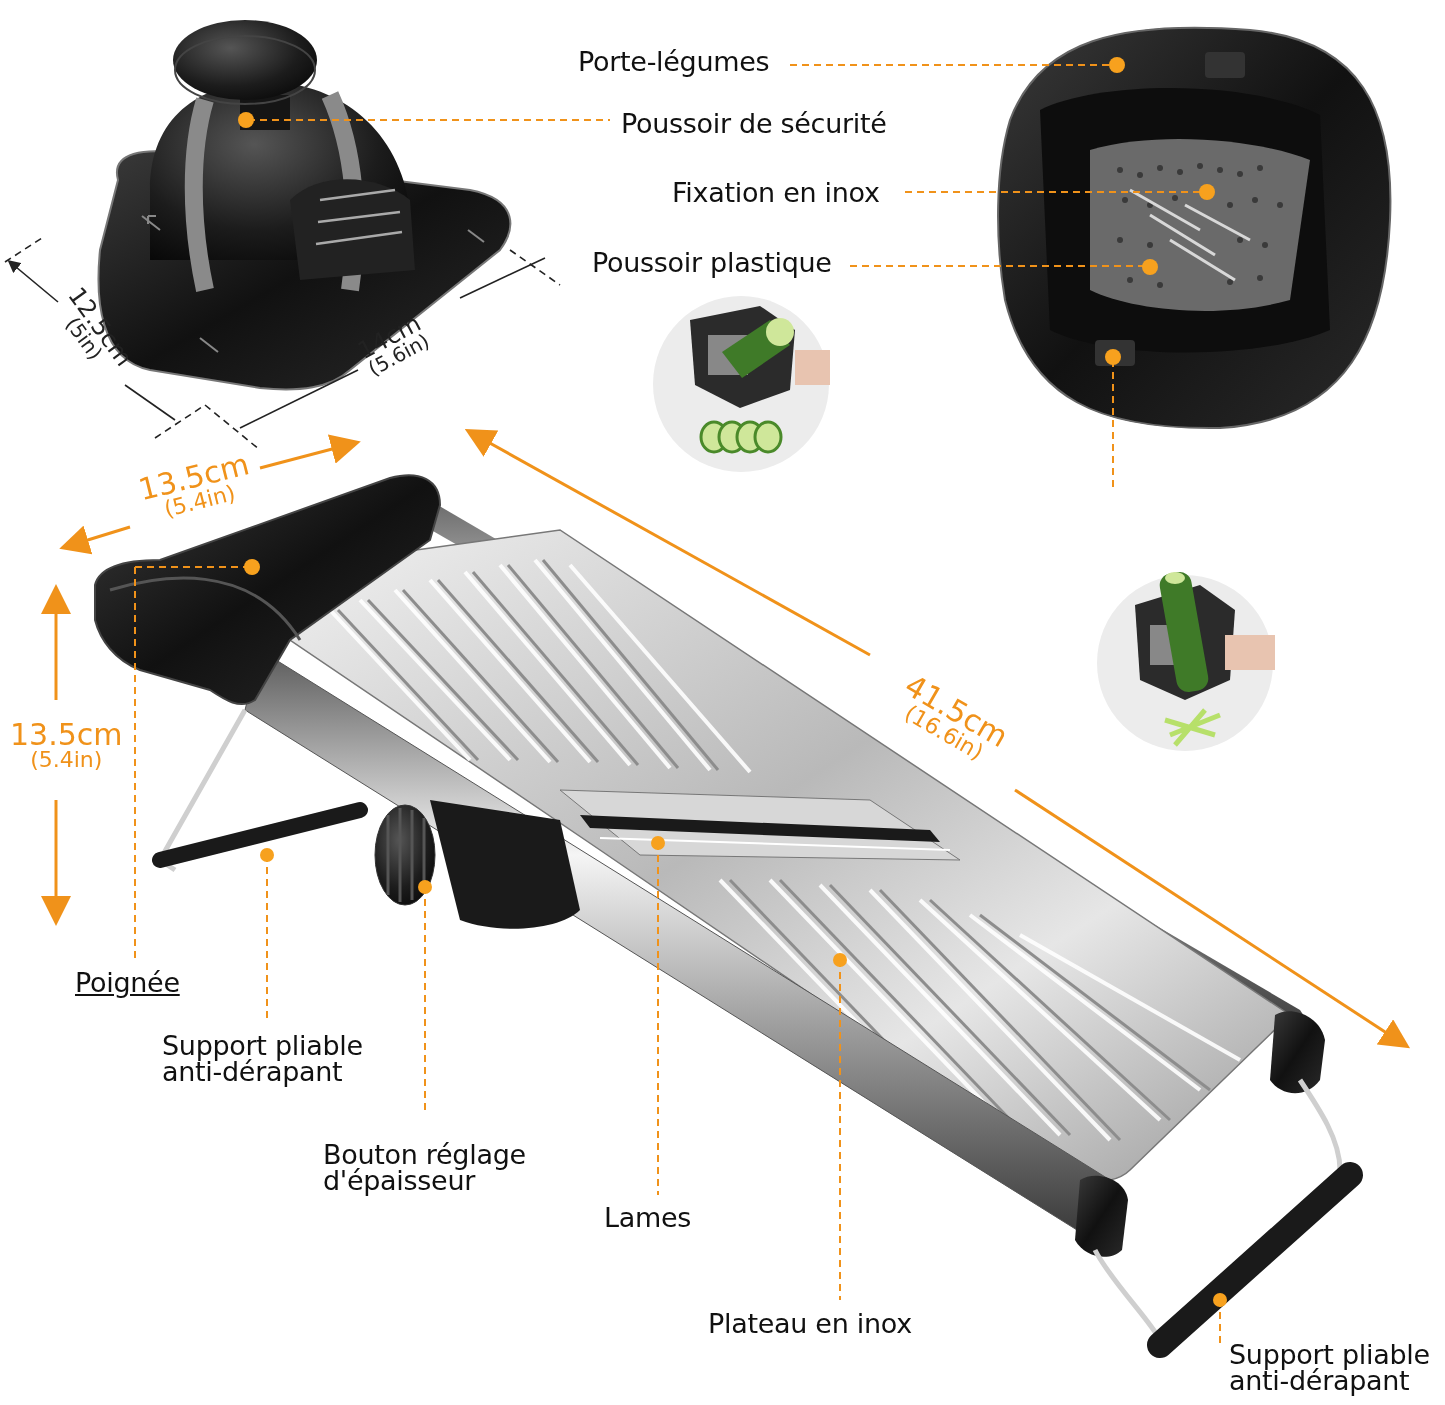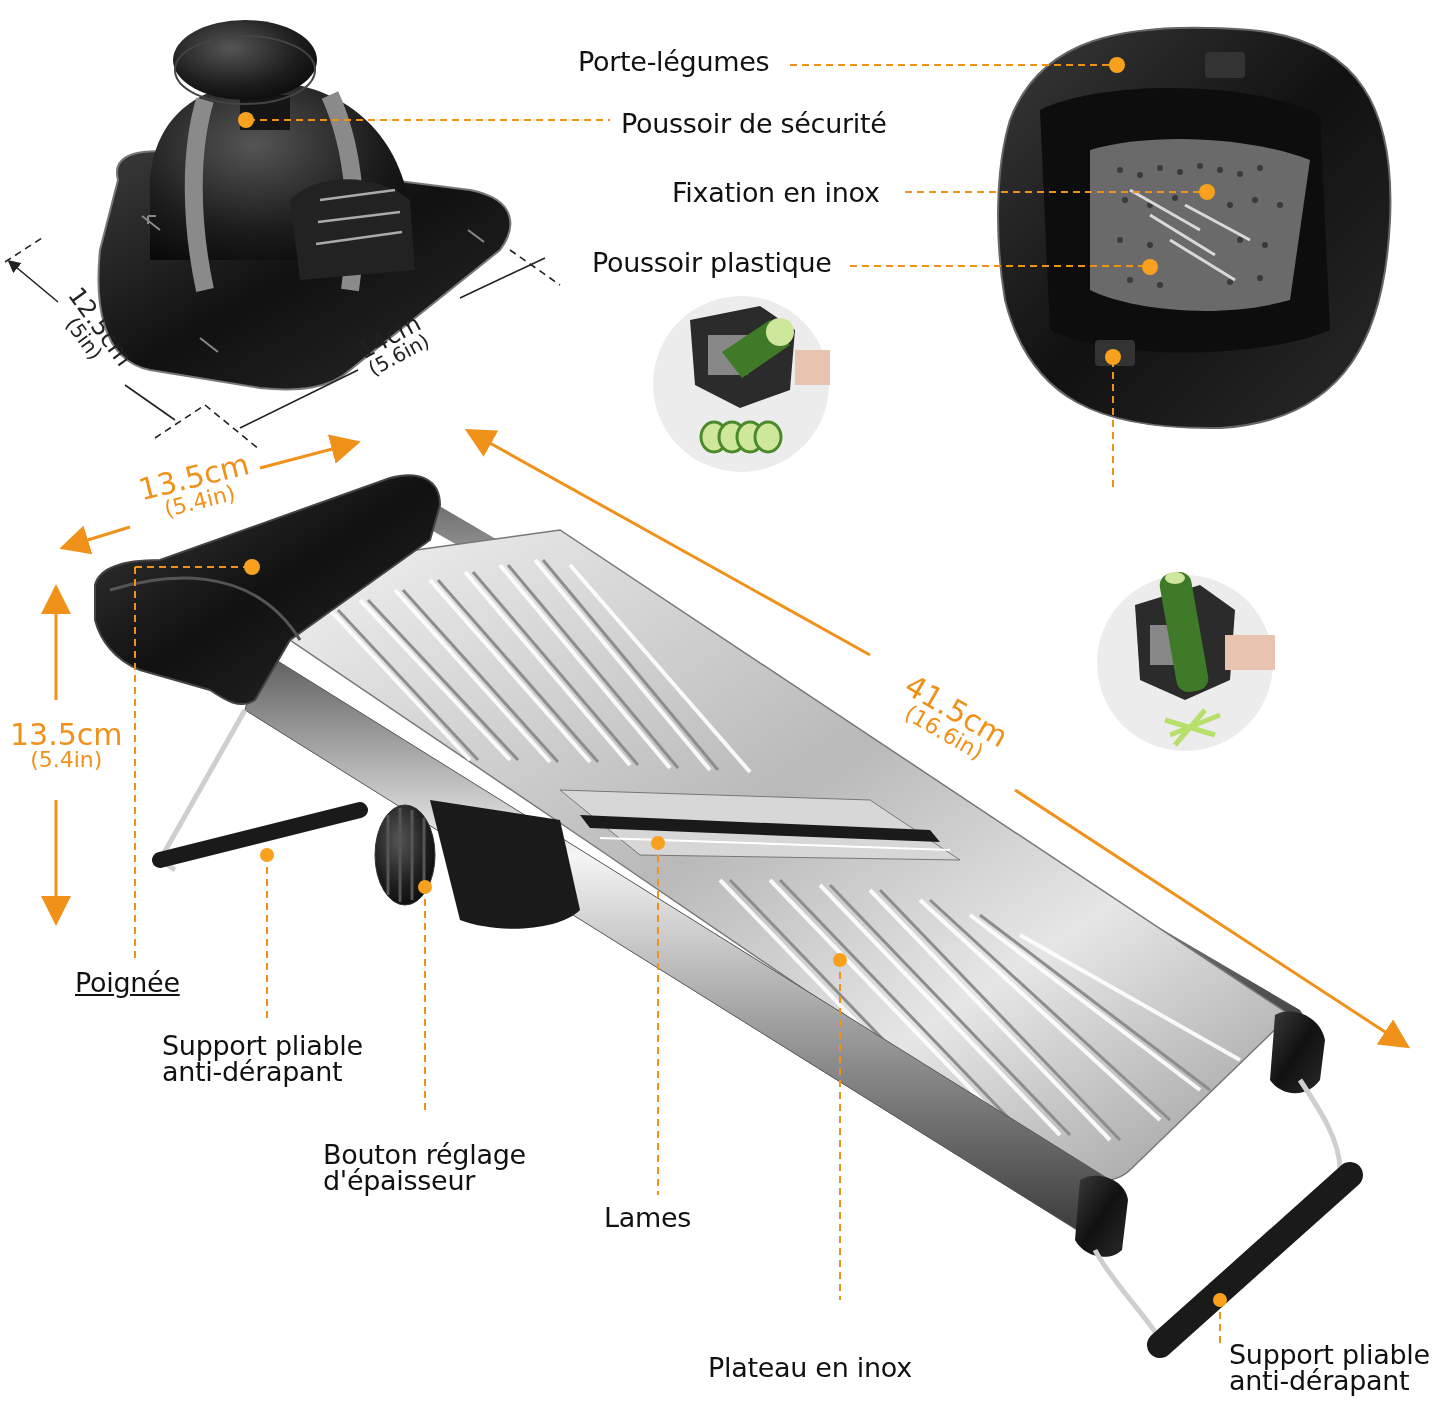--- a/index.html
+++ b/index.html
@@ -272,21 +272,21 @@
 <div class="lbl" style="left:75px;top:969px;text-decoration:underline;">Poignée</div>
 <div class="lbl two" style="left:162px;top:1033px;">
   <span class="line">Support pliable</span>
   <span class="line">anti-dérapant</span>
 </div>
 <div class="lbl two" style="left:323px;top:1118px;margin-top:24px;">
   <span class="line">Bouton réglage</span>
   <span class="line">d'épaisseur</span>
 </div>
 <div class="lbl" style="left:604px;top:1204px;text-align:right;">Lames</div>
-<div class="lbl" style="left:708px;top:1310px;margin-top:44px;">Plateau en inox</div>
+<div class="lbl" style="left:708px;top:1310px;">Plateau en inox</div>
 <div class="lbl two" style="left:1229px;top:1342px;">
   <span class="line">Support pliable</span>
   <span class="line">anti-dérapant</span>
 </div>
 
 <div class="dim dark" style="left:48px;top:312px;transform:rotate(54deg);">
   <span class="cm">12.5cm</span>
   <span class="in">(5in)</span>
 </div>
 <div class="dim dark" style="left:360px;top:325px;transform:rotate(-28deg);">

